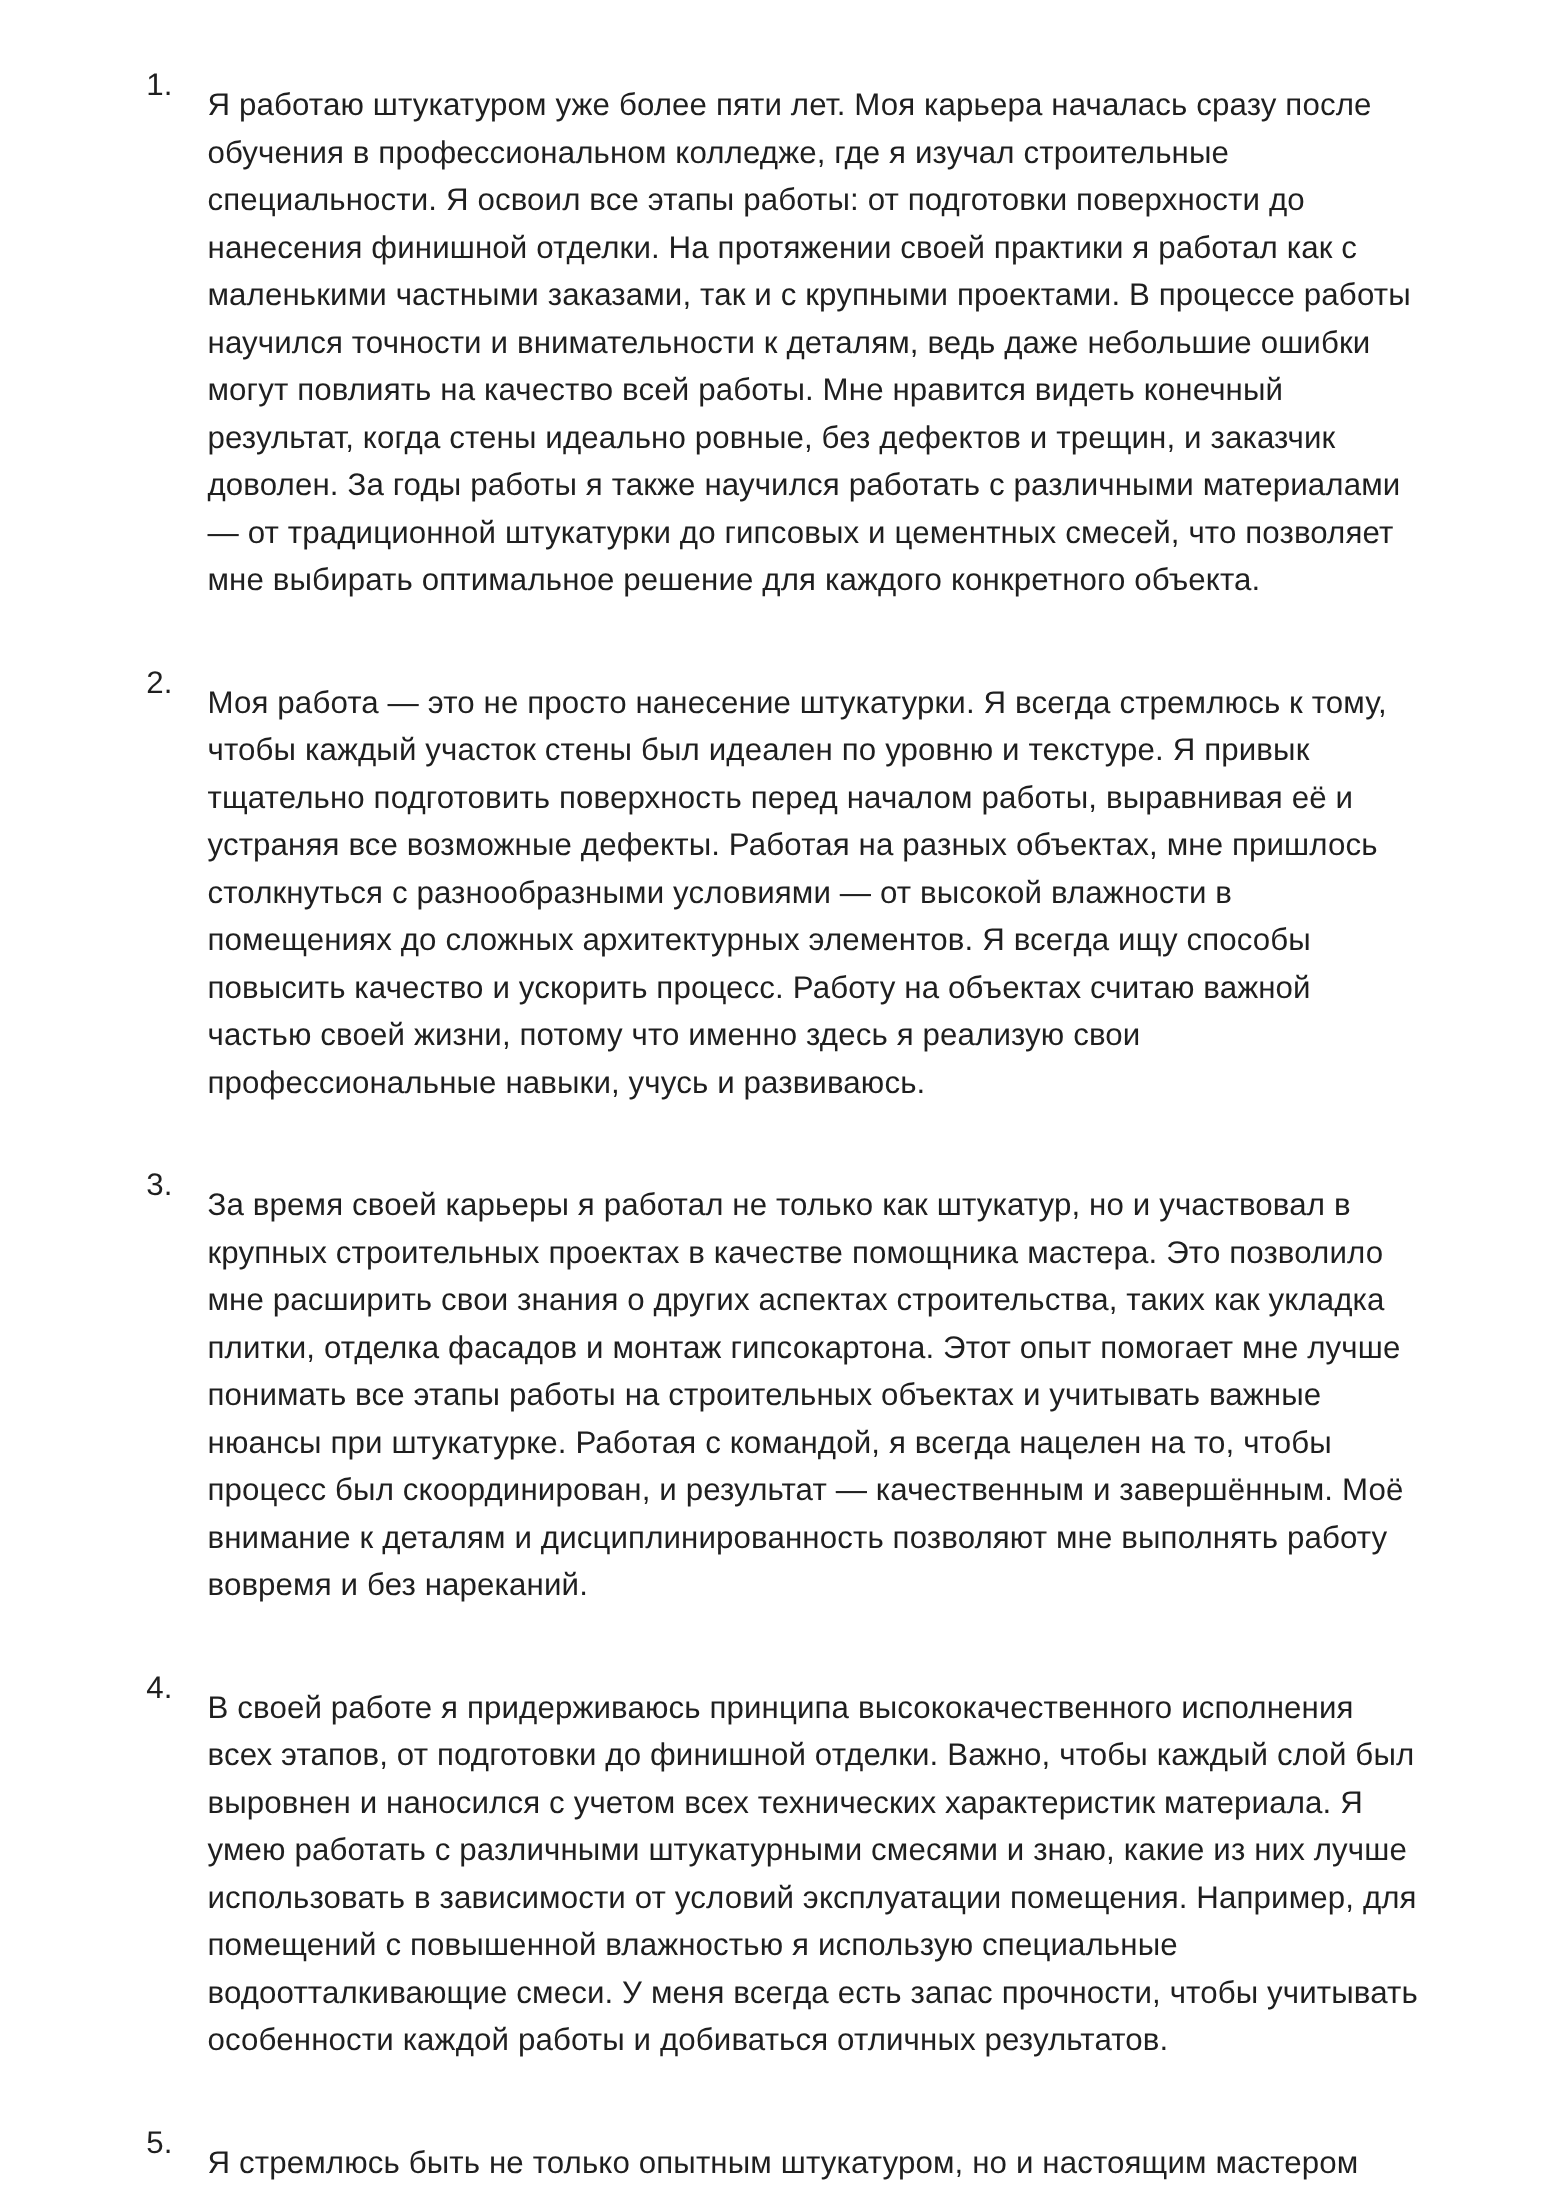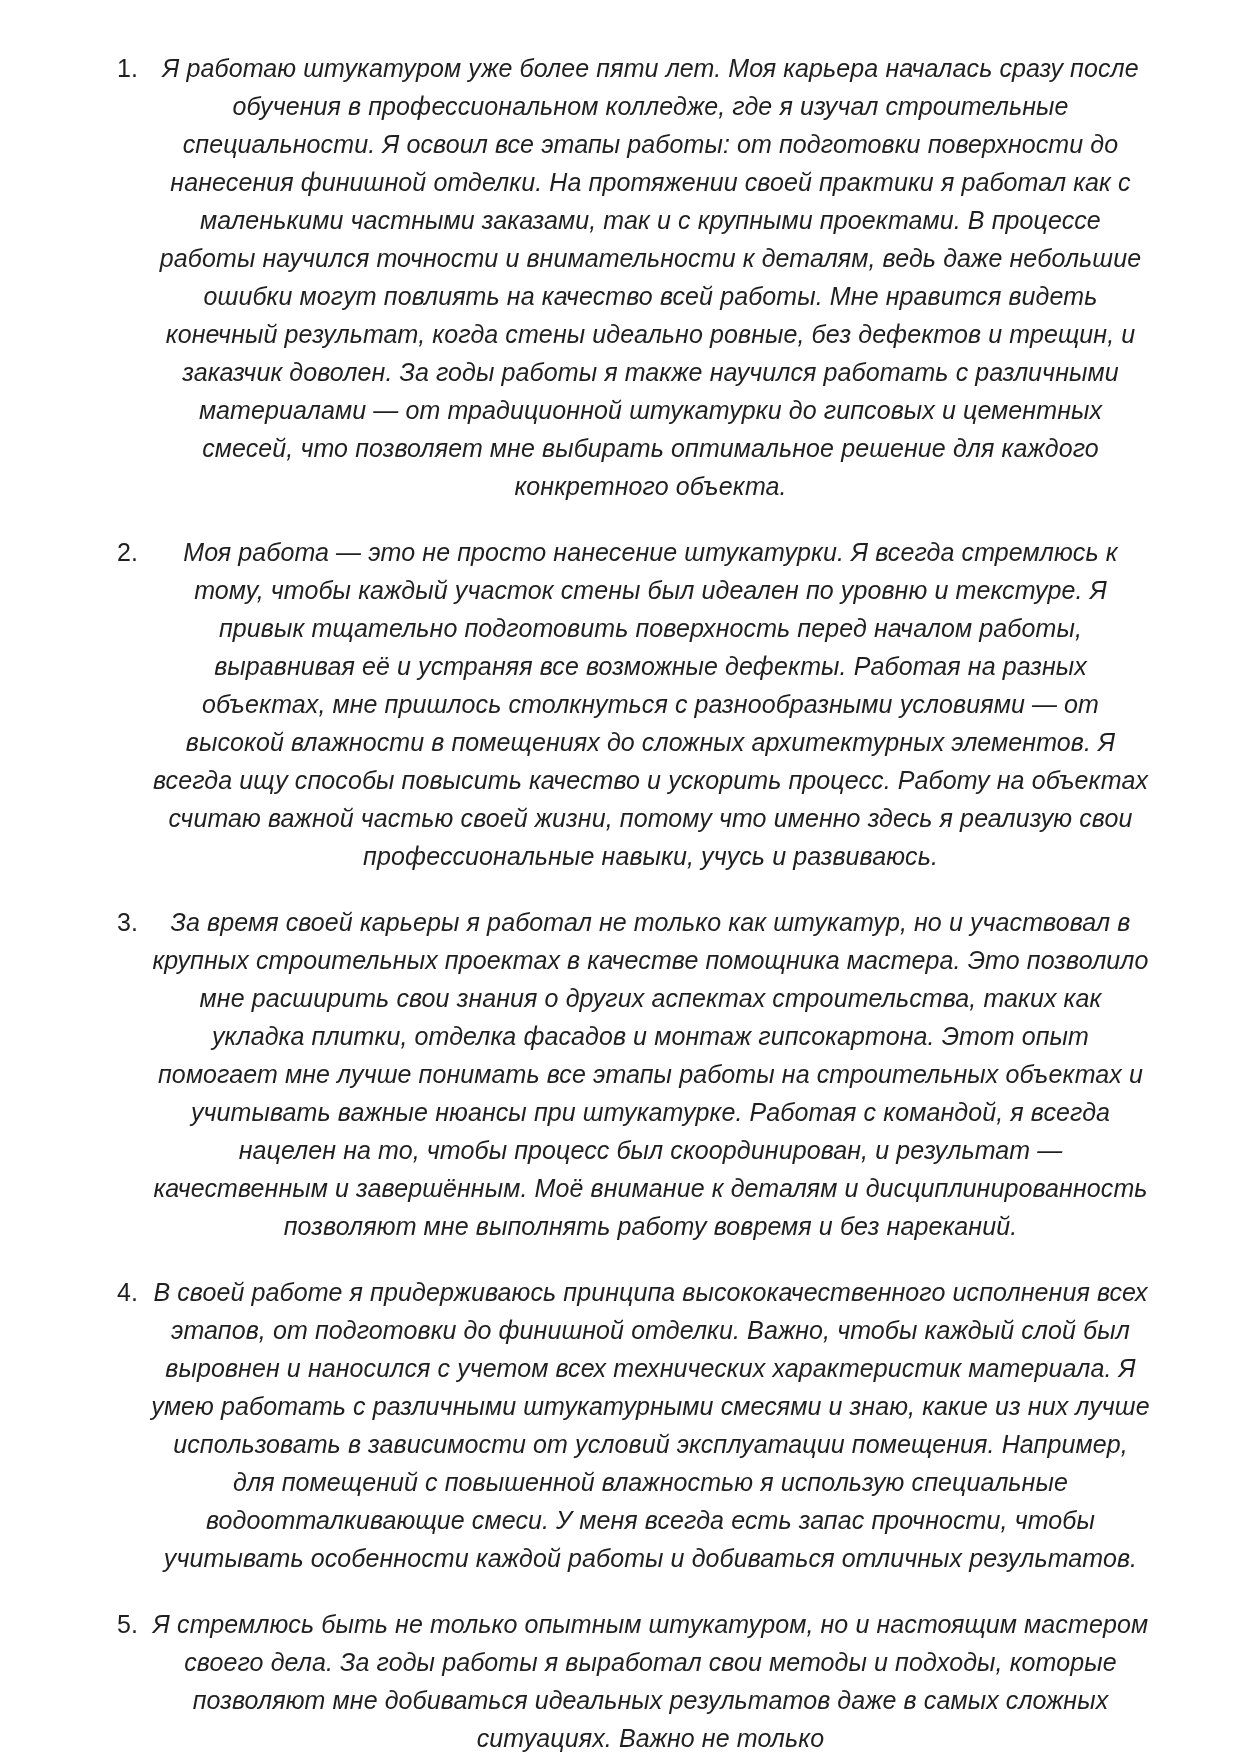--- a/index.html
+++ b/index.html
@@ -34,23 +34,22 @@
   .list-item:last-child {
     margin-bottom: 0;
   }
   .item-number {
     flex: 0 0 33px;
     text-align: left;
     white-space: nowrap;
   }
   .item-text {
     flex: 1 1 auto;
-    margin: 0;
-    text-align: center;
-    font-style: italic;
+    margin: 16px;
+    text-align: left;
   }
 </style>
 </head>
 <body>
 
 <main class="page">
   <div class="numbered-list">
 
     <div class="list-item">
       <span class="item-number">1.</span>

